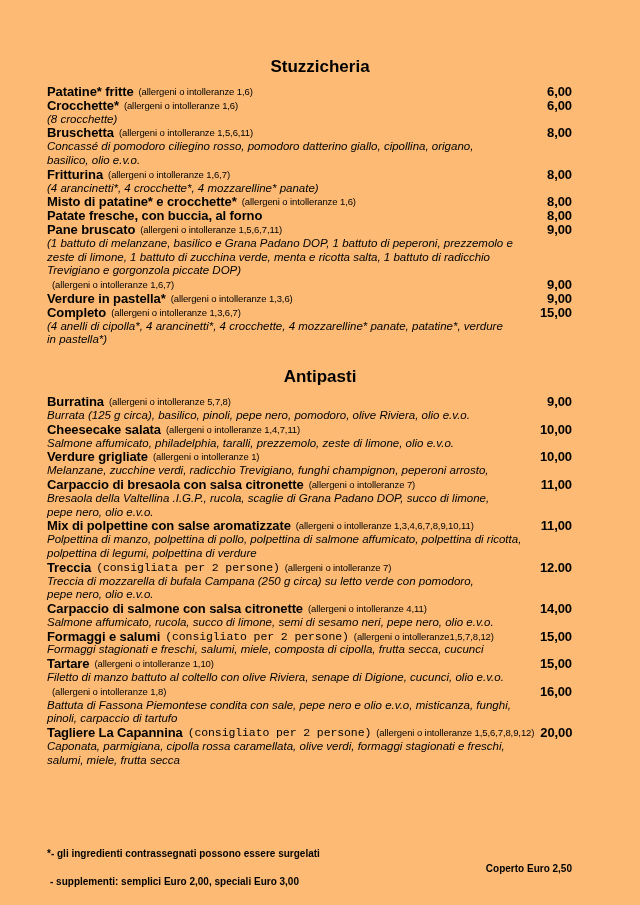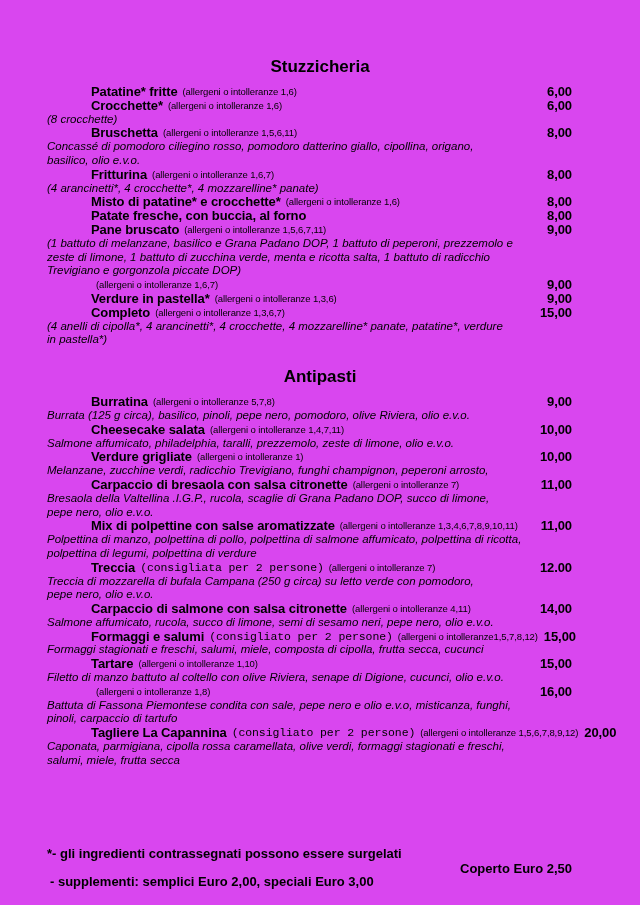--- a/index.html
+++ b/index.html
@@ -6,42 +6,41 @@
   html, body {
     width: 640px; height: 905px;
     background: #ffffff;
     color: #000000;
     font-family: "Liberation Sans", sans-serif;
     overflow: hidden;
   }
   .page {
     position: relative;
     width: 640px; height: 905px;
-    background: #d946ef;
+    background: #fdba74;
   }
   .content {
     position: absolute;
     left: 47px; right: 68px; top: 57px;
   }
   .menu-section + .menu-section { margin-top: 20px; }
   .section-title {
     font-size: 17px;
     line-height: 20px;
     font-weight: bold;
     text-align: center;
     margin: 0 -68px 8px -47px;
   }
   .menu-item { }
   .item-line {
     display: flex;
     align-items: flex-end;
     white-space: nowrap;
     line-height: 13.8px;
     letter-spacing: -0.1px;
-    margin-left: 44px;
   }
   .item-name {
     font-weight: bold;
     font-size: 13px;
   }
   .item-note {
     font-size: 11.5px;
     margin-left: 5px;
     font-family: Liberation Mono, monospace;
   }
@@ -57,21 +56,21 @@
   }
   .item-desc-line {
     font-size: 11.5px;
     line-height: 13.8px;
     white-space: nowrap;
     font-style: italic;
   }
   .page-footer {
     position: absolute;
     left: 47px; right: 68px; top: 846px;
-    font-size: 13px;
+    font-size: 10px;
     font-weight: bold;
   }
   .footnote-line { line-height: 15px; white-space: nowrap; }
   .footnote-row {
     display: flex;
     justify-content: space-between;
     line-height: 15px;
     white-space: nowrap;
   }
   .footnote-supplementi { padding-left: 3px; margin-top: 13px; }

